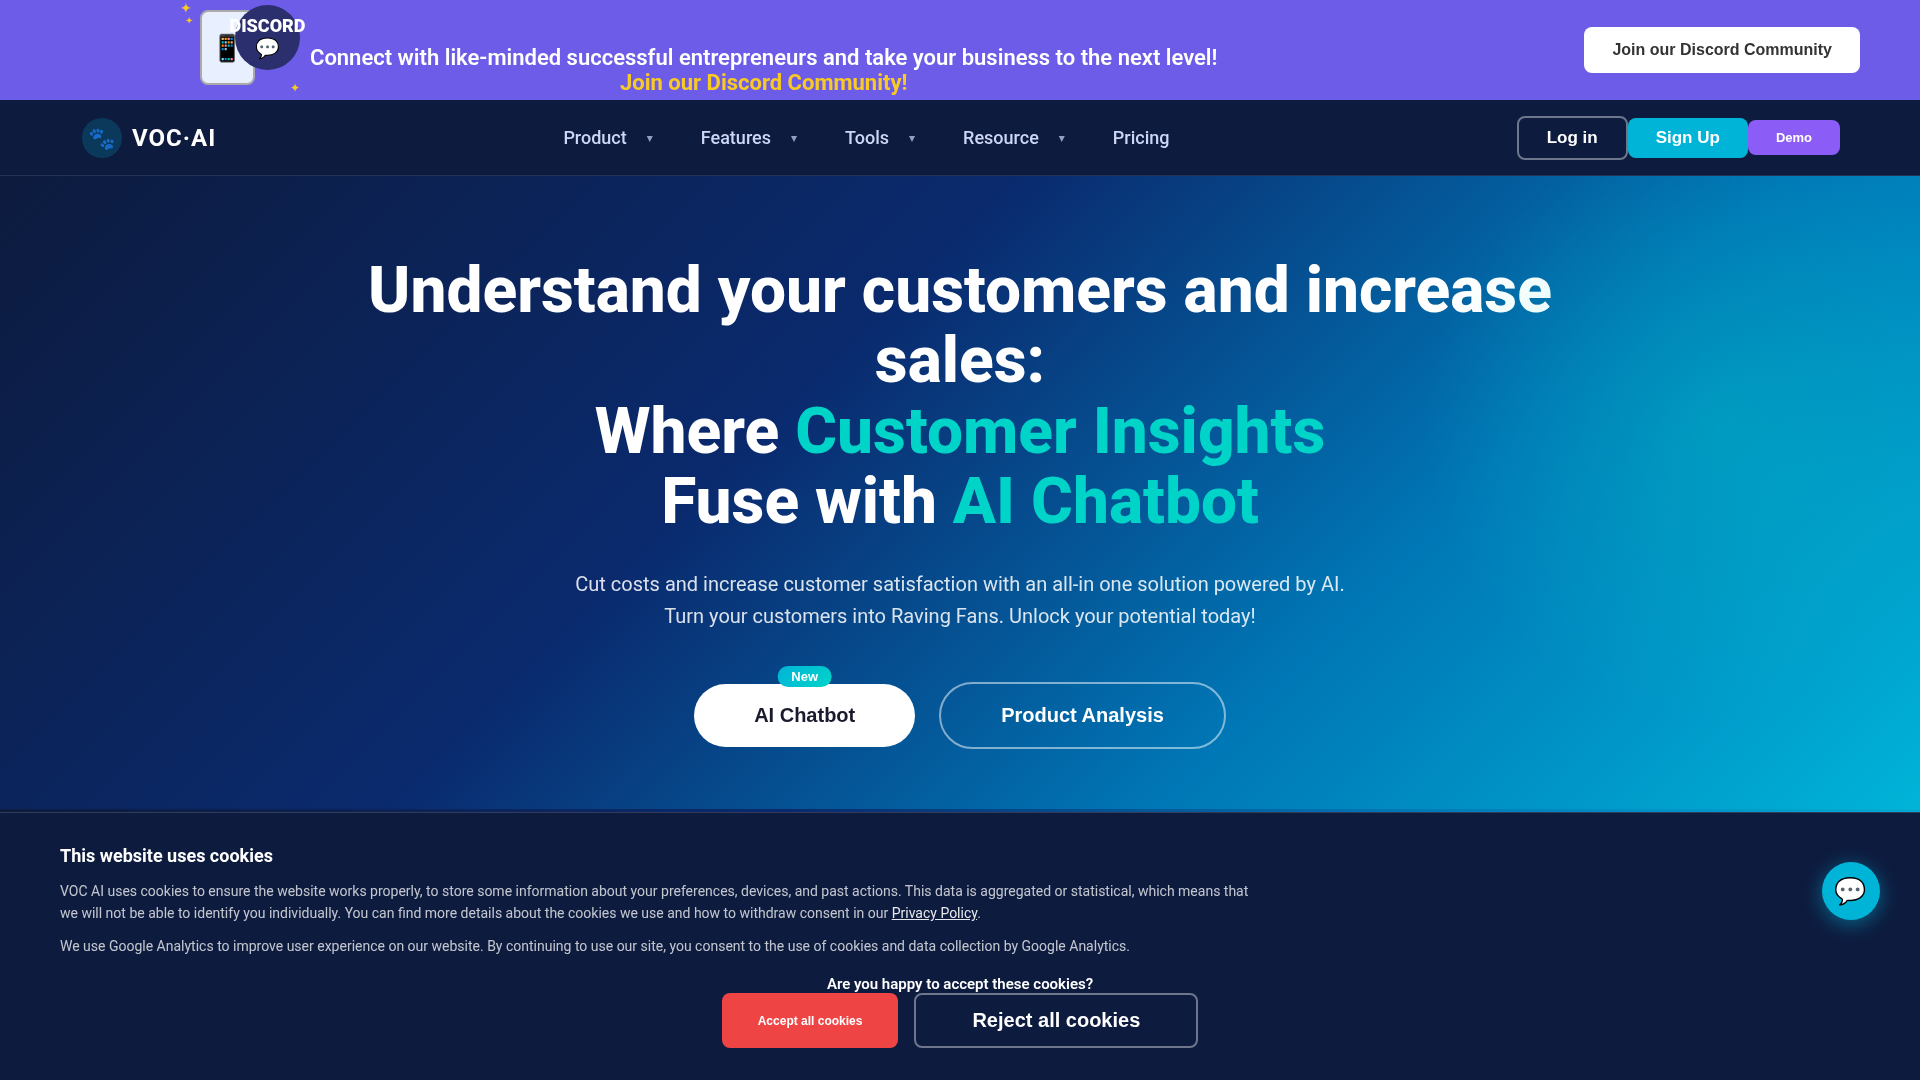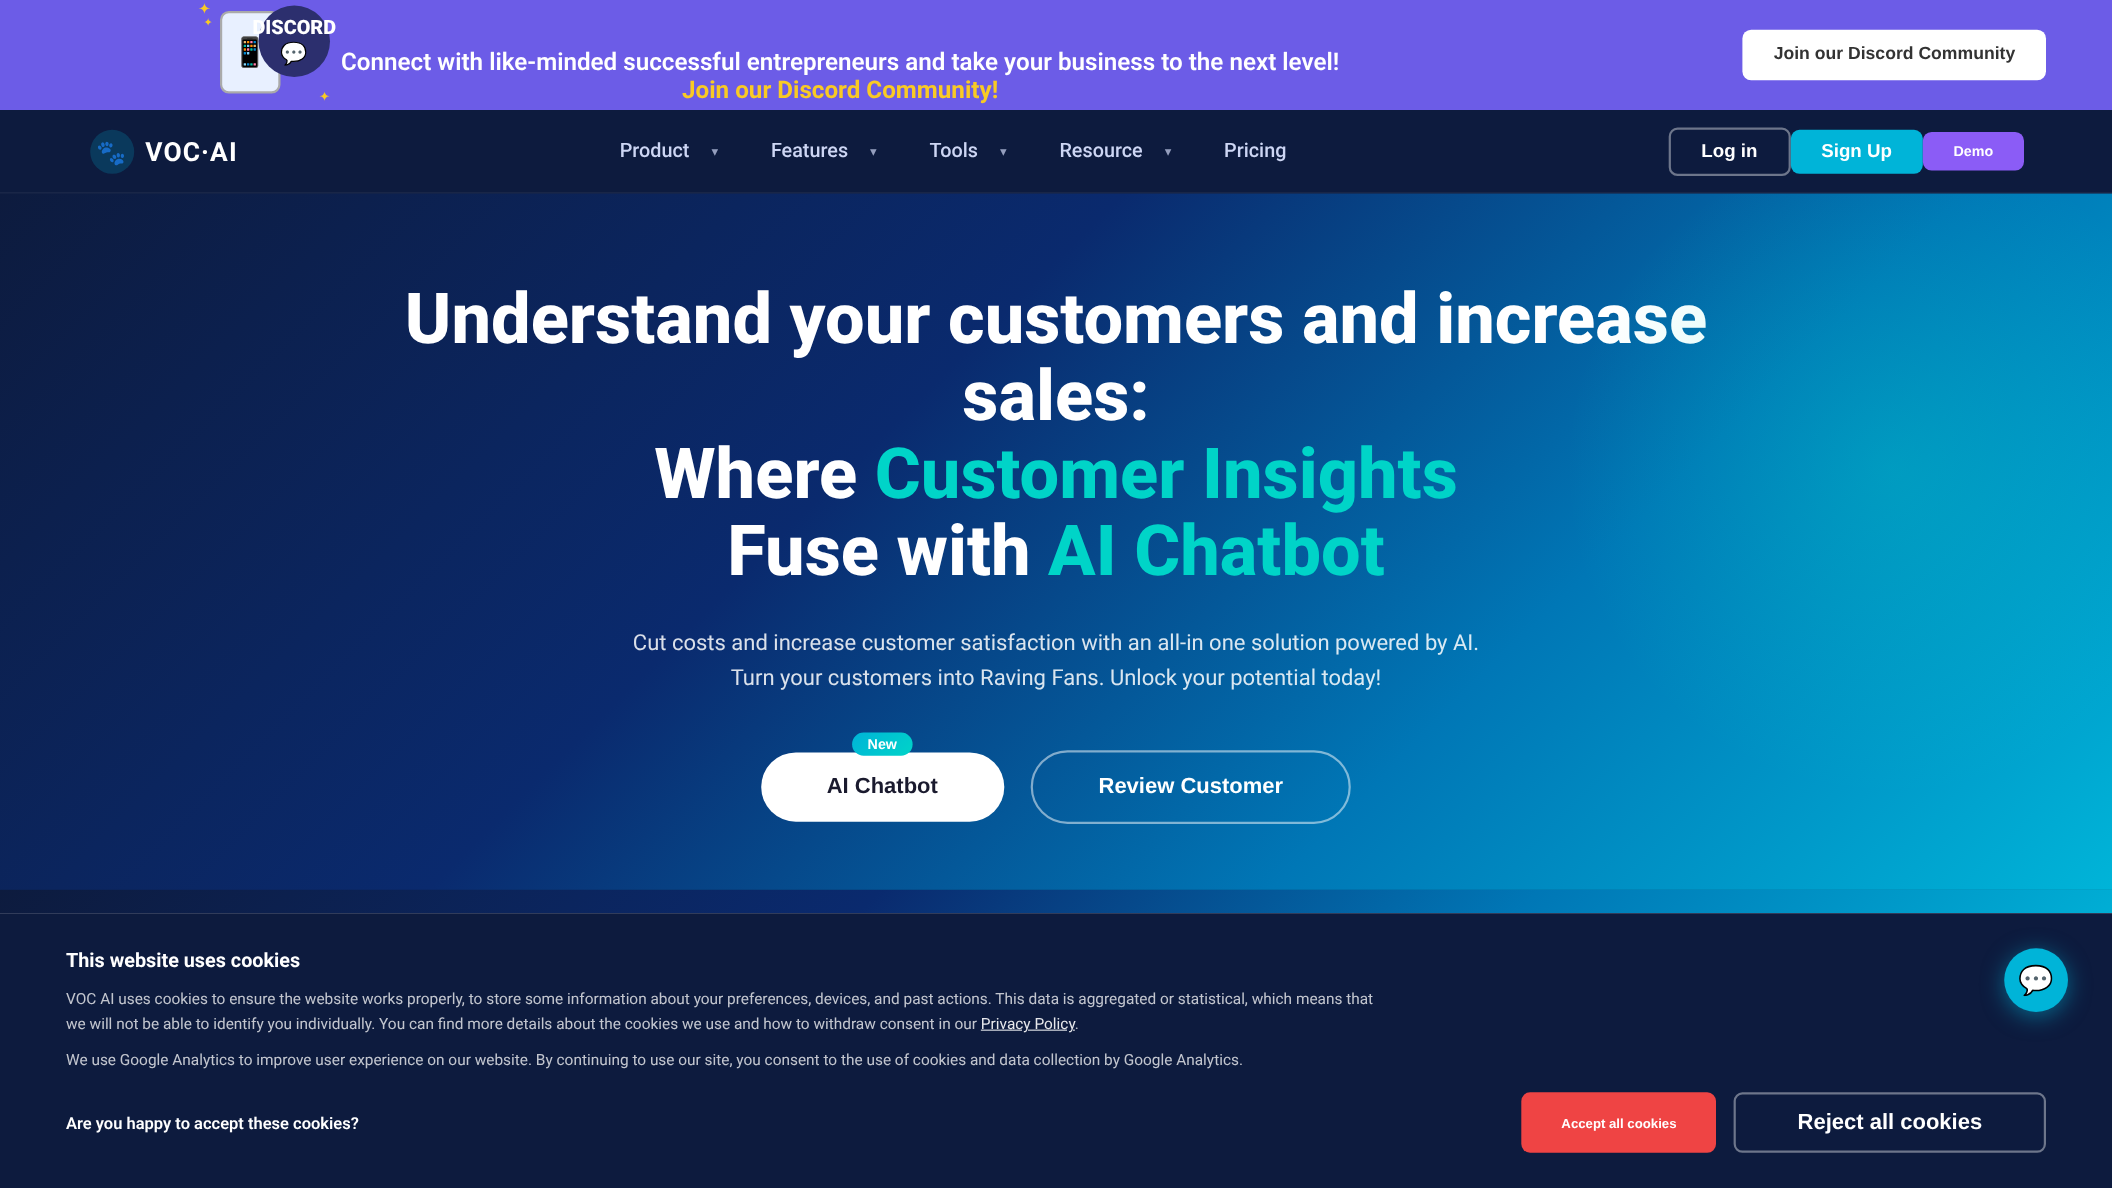--- a/index.html
+++ b/index.html
@@ -261,20 +261,21 @@
       max-width: 1200px;
     }
     .cookie-text a {
       color: rgba(255,255,255,0.9);
     }
     .cookie-footer {
       display: flex;
       align-items: center;
       justify-content: space-between;
       margin-top: 18px;
+      flex-direction: column;
     }
     .cookie-question {
       color: white;
       font-size: 15px;
       font-weight: 600;
     }
     .cookie-actions {
       display: flex;
       gap: 16px;
     }
@@ -399,21 +400,21 @@
   </h1>
   <p class="hero-subtitle">
     <span>Cut costs and increase customer satisfaction with an all-in one solution powered by AI.</span><br>
     <span>Turn your customers into Raving Fans. Unlock your potential today!</span>
   </p>
   <div class="hero-buttons">
     <button class="hero-btn-chatbot">
       <span class="new-badge">New</span>
       <span>AI Chatbot</span>
     </button>
-    <button class="hero-btn-review">Review Customer</button>
+    <button class="hero-btn-review">Product Analysis</button>
   </div>
 </section>
 
 <div class="wave-divider">
   <div class="wave-top"></div>
 </div>
 
 <div class="cookie-banner">
   <div class="cookie-title">This website uses cookies</div>
   <p class="cookie-text">

